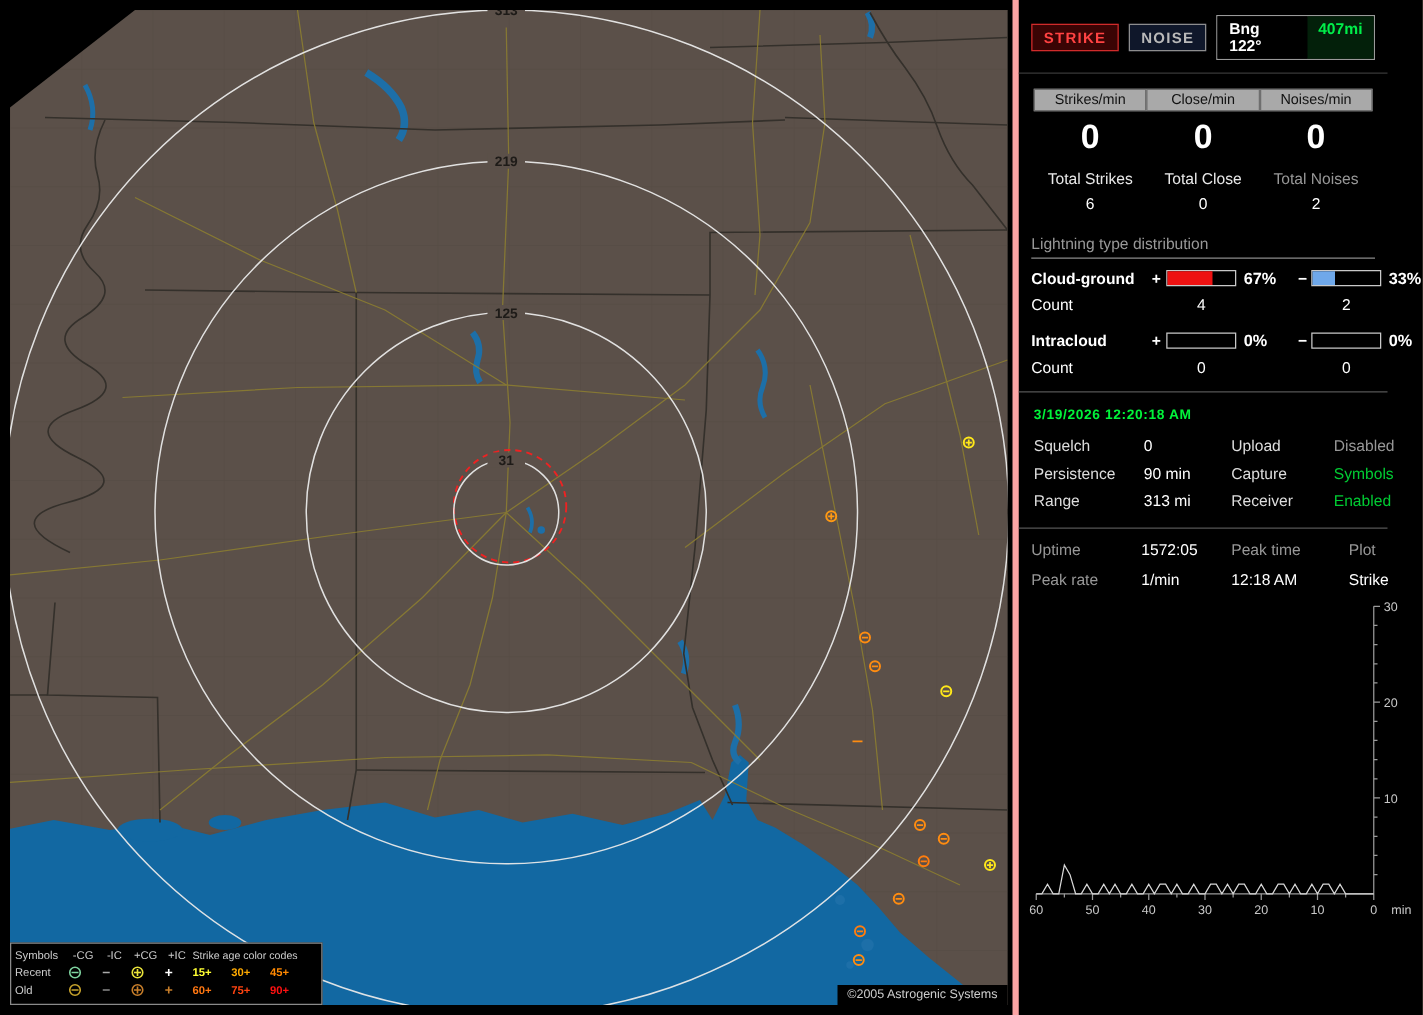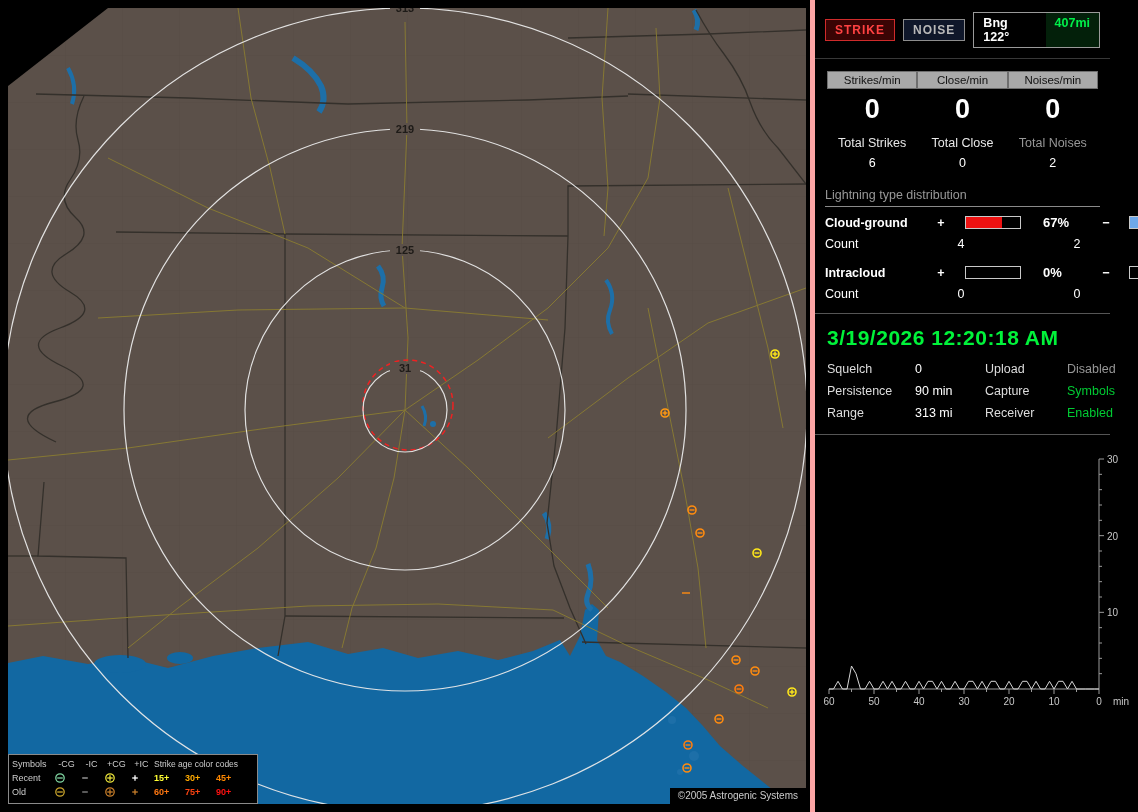--- a/index.html
+++ b/index.html
@@ -44,35 +44,35 @@
   .bng-val{padding:3px 9px;color:#00ef4a;font-weight:bold;background:#03200a;font-size:12.5px;}
   .p-stats{display:flex;justify-content:space-between;padding:12px 12px 14px;}
   .stat-col{width:94px;text-align:center;}
   .stat-btn{background:#a9a9a9;color:#111;font-size:11.5px;padding:2px 0;border:1px solid #6f6f6f;}
   .stat-zero{font-size:27px;font-weight:bold;color:#fff;margin-top:5px;}
   .total-label{font-size:12.5px;color:#e8e8e8;margin-top:11px;white-space:nowrap;}
   .stat-col:nth-child(3) .total-label{color:#979797;}
   .total-value{font-size:12.5px;color:#fff;margin-top:6px;}
   .p-dist{padding:0 10px 12px;}
   .dist-title{color:#989898;font-size:12.5px;padding:4px 0 4px;border-bottom:1px solid #8a8a8a;margin-bottom:8px;}
-  .dist-row{display:grid;grid-template-columns:92px 16px 56px 46px 14px 56px 40px;align-items:center;margin-top:8px;gap:16px;}
+  .dist-row{display:grid;grid-template-columns:92px 16px 56px 46px 14px 56px 40px;align-items:center;margin-top:8px;}
   .dist-row.second{margin-top:14px;}
   .dist-label{color:#fff;font-weight:bold;font-size:12.5px;}
   .sign{color:#fff;text-align:center;font-weight:bold;}
   .bar{height:11px;border:1px solid #c9c9c9;background:#000;position:relative;}
   .fill{position:absolute;left:0;top:0;bottom:0;}
   .fill.red{background:#ee1212;}
   .fill.blue{background:#6fa8ea;}
   .pct{color:#fff;font-weight:bold;font-size:13px;padding-left:6px;}
   .count-row{display:grid;grid-template-columns:92px 16px 56px 46px 14px 56px 40px;margin-top:7px;}
   .cnt{color:#fff;font-size:12.5px;text-align:center;}
   .cnt.pos{grid-column:3;}
   .cnt.neg{grid-column:6;}
   .p-mid{border-top:1px solid #555;padding:8px 10px 6px;}
-  .datetime{color:#00f33a;font-weight:bold;font-size:21px;padding:4px 2px 12px;letter-spacing:0.5px;}
+  .datetime{color:#00f33a;font-weight:bold;font-size:11px;padding:4px 2px 12px;letter-spacing:0.5px;}
   .status-grid{display:grid;grid-template-columns:88px 70px 82px 1fr;row-gap:8px;font-size:12.5px;padding:0 2px 8px;}
   .s-label{color:#ddd;}
   .s-value{color:#fff;}
   .p-info{border-top:1px solid #555;padding:10px 10px 0;}
   .info-grid{display:grid;grid-template-columns:88px 72px 94px 1fr;row-gap:10px;font-size:12.5px;}
   .i-dim{color:#979797;}
   .i-val{color:#fff;}
   .trend-row{margin-top:14px;font-size:12.5px;}
   .trend-label{color:#979797;margin-right:14px;}
   .trend-value{color:#fff;}
@@ -380,20 +380,31 @@
       <span class="s-value" style="color: rgb(0, 204, 51);">Symbols</span>
 
       <span class="s-label">Range</span>
       <span class="s-value">313 mi</span>
       <span class="s-label">Receiver</span>
       <span class="s-value" style="color: rgb(0, 204, 51);">Enabled</span>
     </div>
   </div>
 
   <div class="p-info">
+    <div class="info-grid">
+      <span class="i-dim">Uptime</span>
+      <span class="i-val">1572:05</span>
+      <span class="i-dim">Peak time</span>
+      <span class="i-dim">Plot</span>
+
+      <span class="i-dim">Peak rate</span>
+      <span class="i-val">1/min</span>
+      <span class="i-val">12:18 AM</span>
+      <span class="i-val">Strike</span>
+    </div>
   </div>
 
   <div class="p-chart">
     <svg id="trend-svg" width="312" height="262" viewBox="0 0 312 262">
         <line x1="6" y1="238" x2="276" y2="238" stroke="#9a9a9a" stroke-width="1"></line>
         <line x1="276" y1="8" x2="276" y2="238" stroke="#9a9a9a" stroke-width="1"></line>
         <line x1="276" y1="222.66666666666666" x2="279" y2="222.66666666666666" stroke="#9a9a9a" stroke-width="1"></line>
         <line x1="276" y1="207.33333333333334" x2="279" y2="207.33333333333334" stroke="#9a9a9a" stroke-width="1"></line>
         <line x1="276" y1="192" x2="279" y2="192" stroke="#9a9a9a" stroke-width="1"></line>
         <line x1="276" y1="176.66666666666666" x2="279" y2="176.66666666666666" stroke="#9a9a9a" stroke-width="1"></line>

